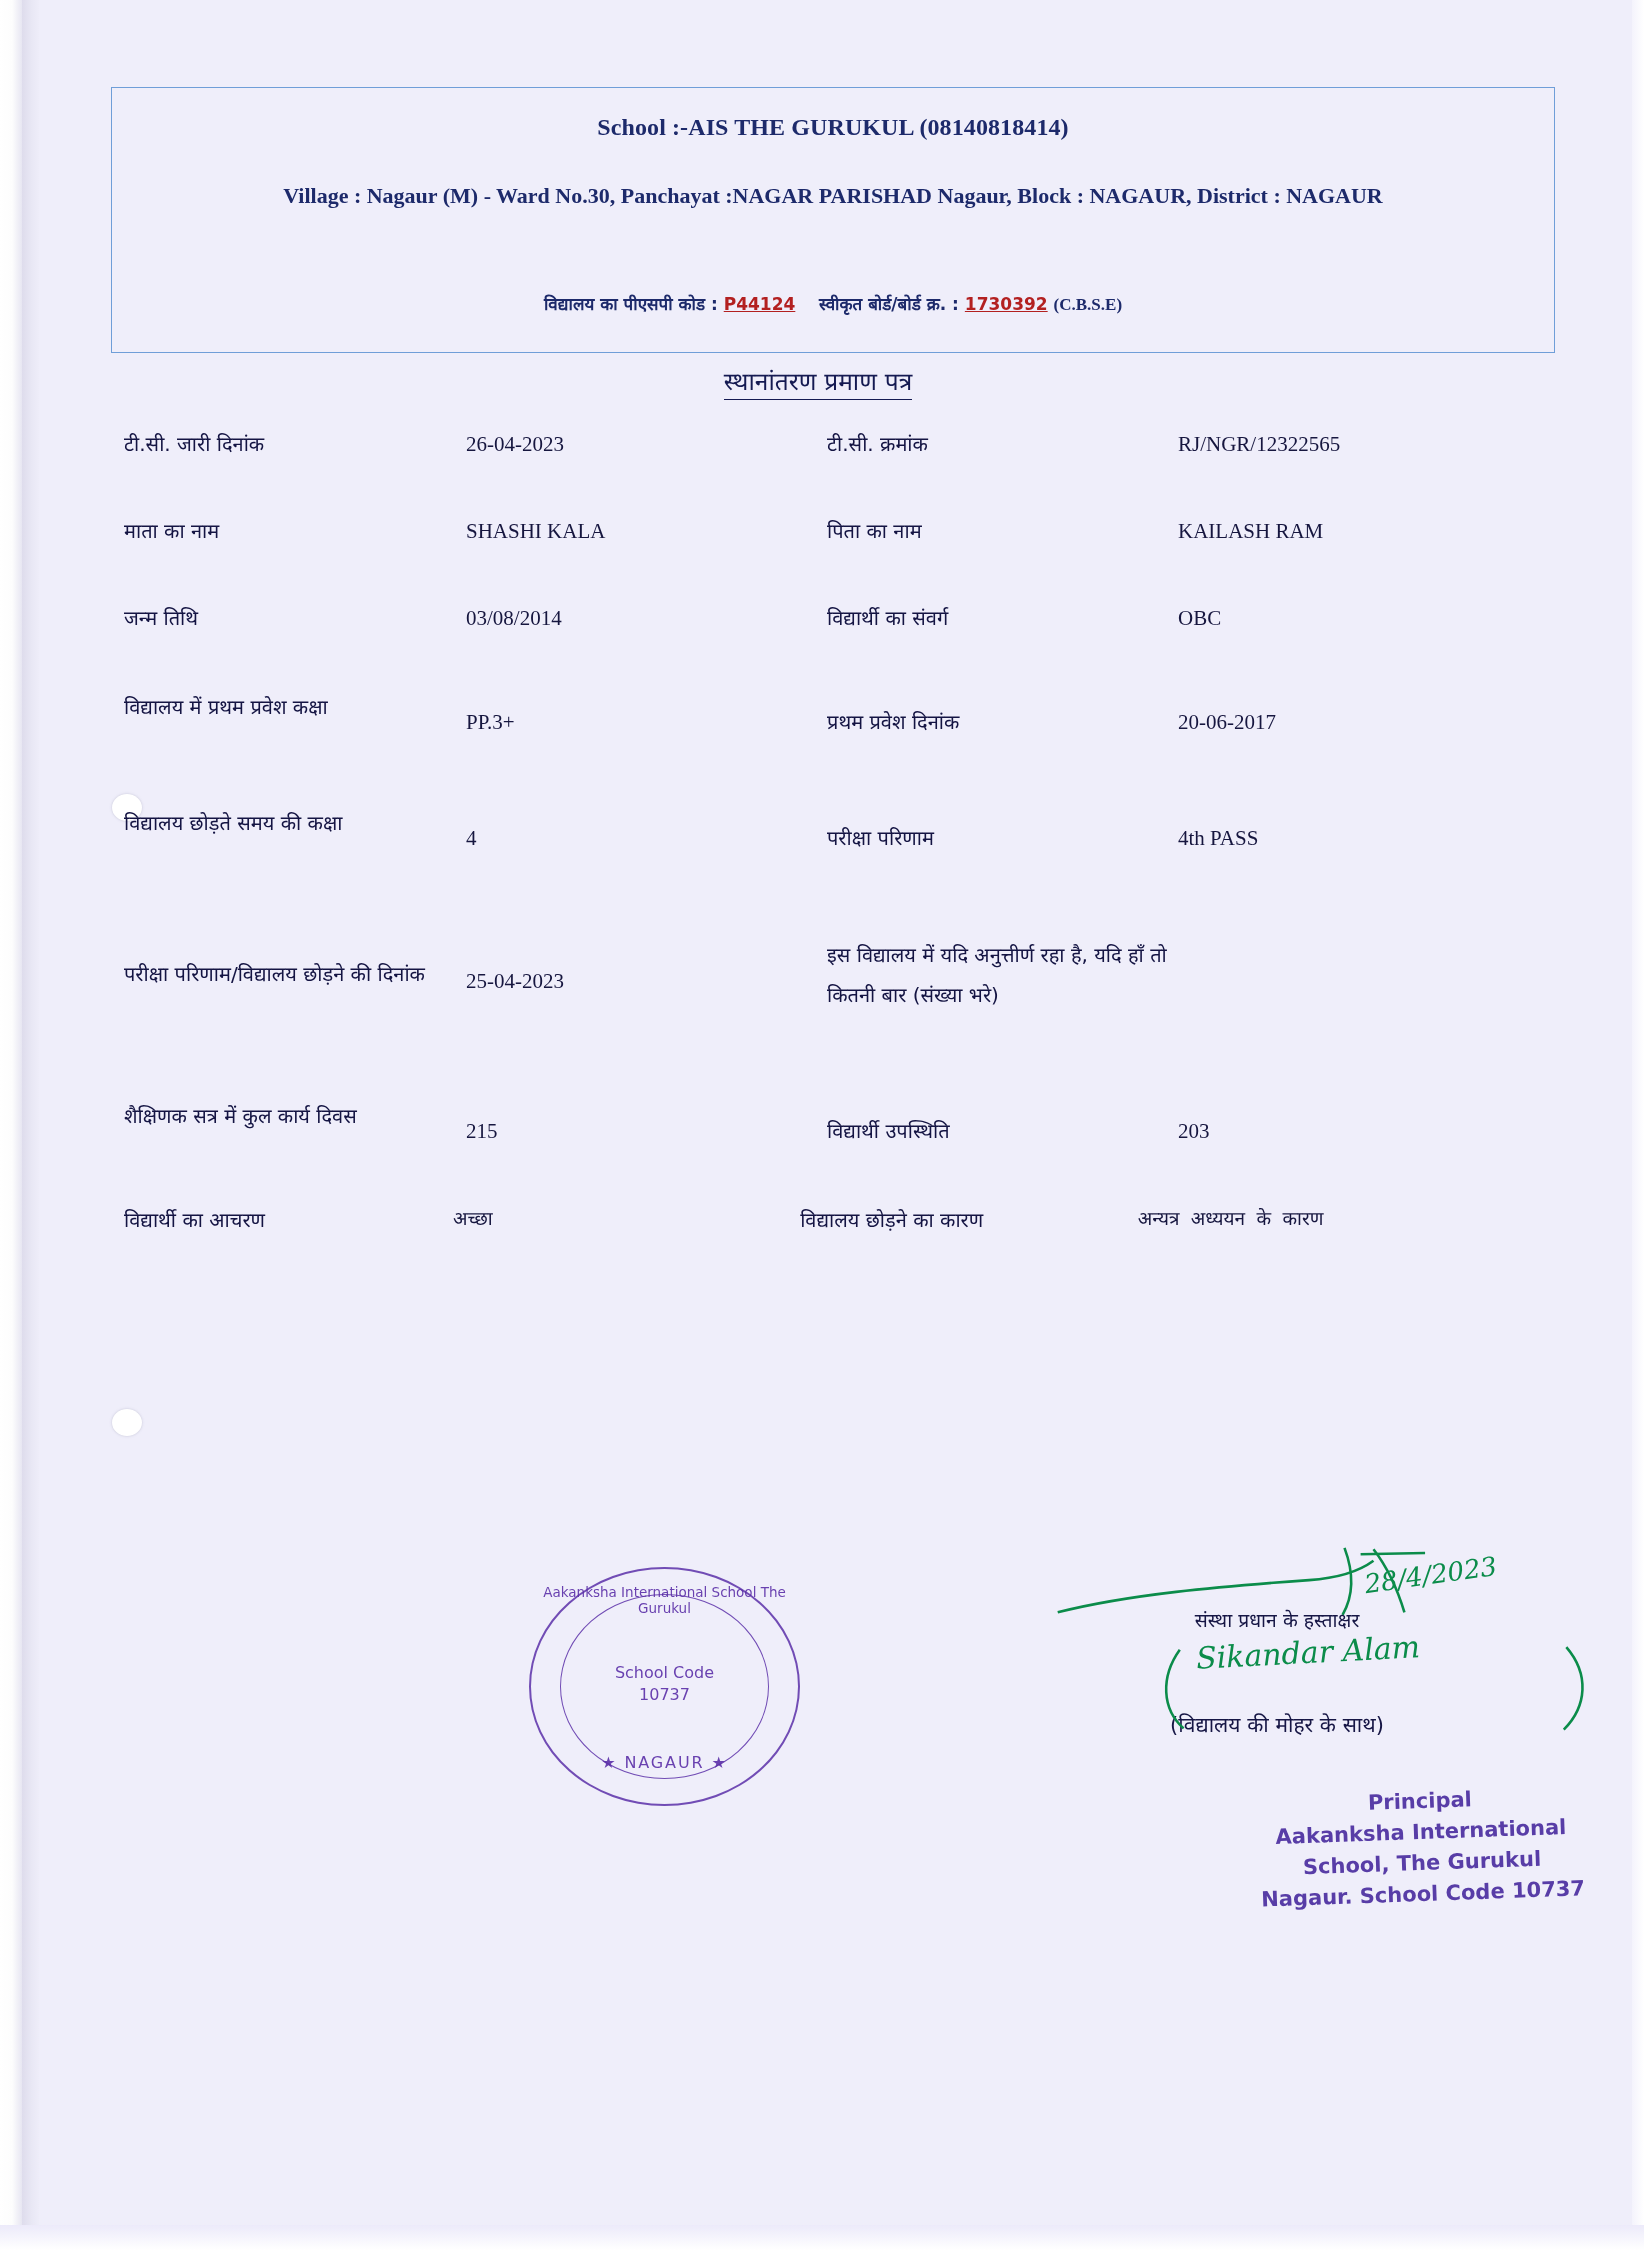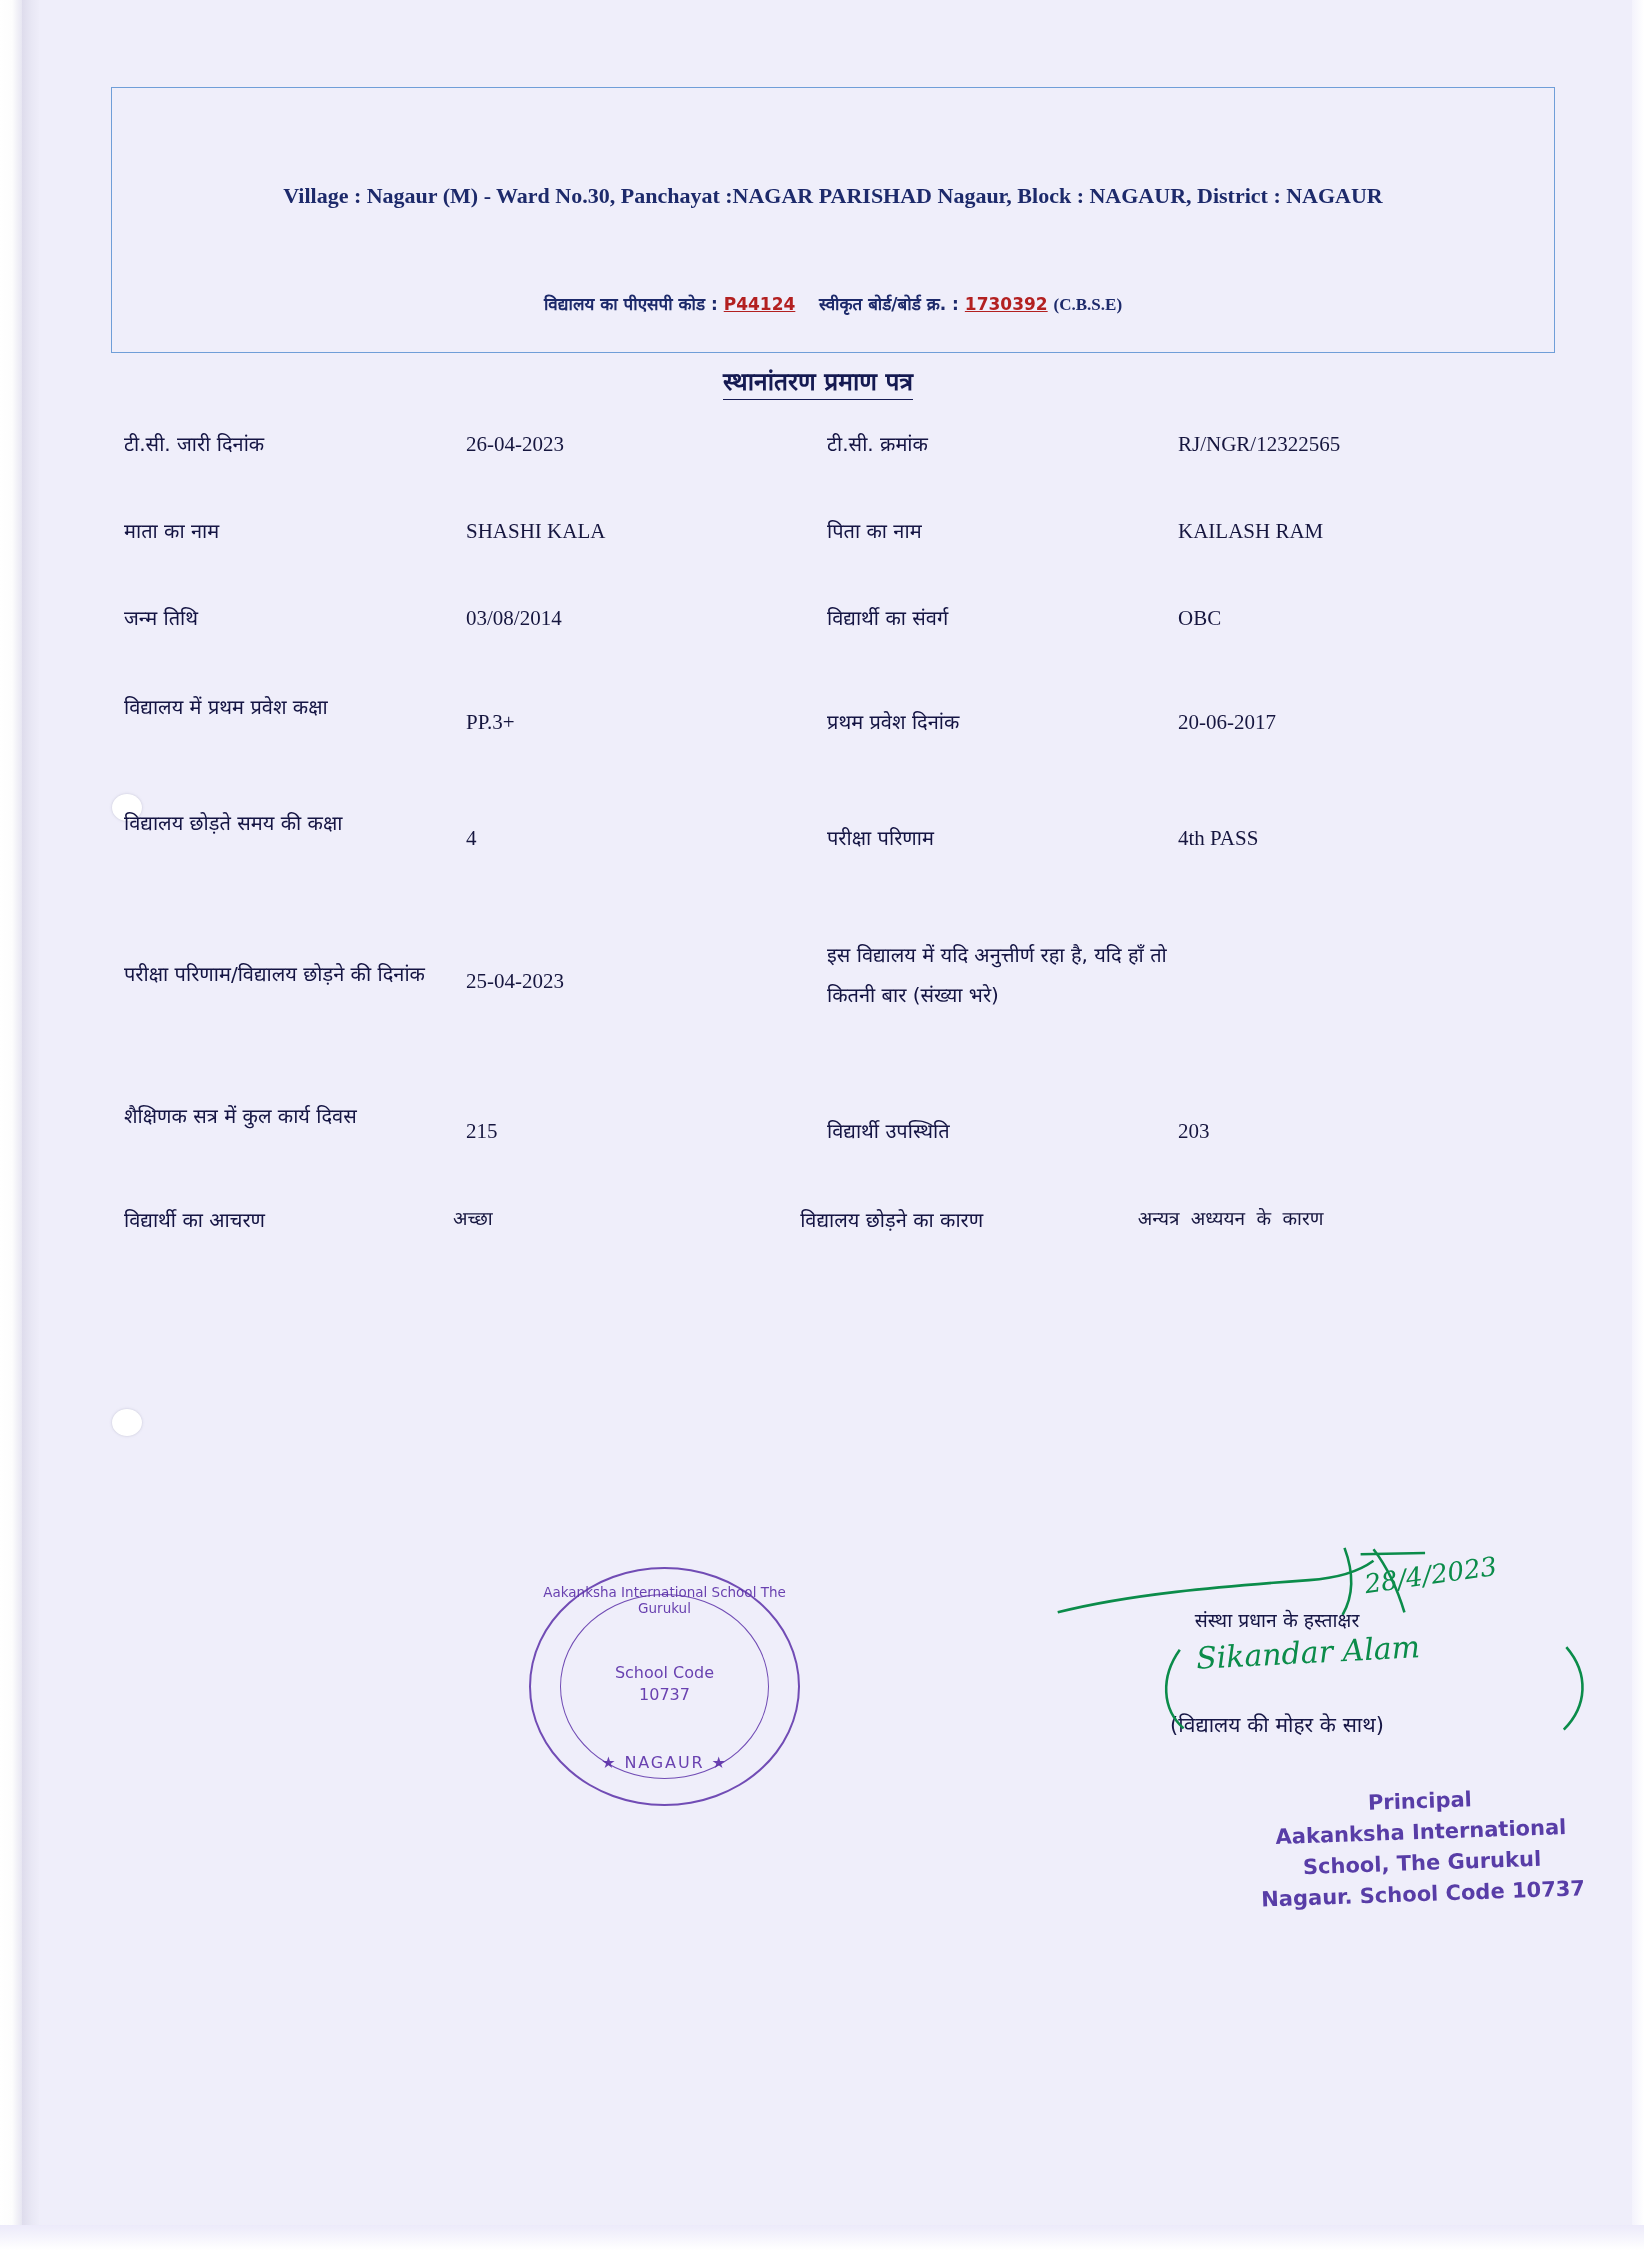--- a/index.html
+++ b/index.html
@@ -93,21 +93,21 @@
     color: #1d2a6b;
     font-family: "Liberation Serif", serif;
   }
 
   .doc-title {
     position: absolute;
     top: 364px;
     left: 0; right: 8px;
     text-align: center;
     font-size: 24.5px;
-    font-weight: bold;
+    font-weight: normal;
     color: #151a52;
     font-family: "DejaVu Sans", sans-serif;
   }
   .doc-title span {
     border-bottom: 1.3px solid #151a52;
     padding-bottom: 2.6px;
   }
 
   
   .form {
@@ -293,20 +293,21 @@
 <body>
 
 <div class="page">
 
   <div class="edge-left"></div>
   <div class="edge-left2"></div>
   <div class="edge-right"></div>
   <div class="edge-bottom"></div>
 
   <div class="header-box">
+    <div class="school-line">School :-AIS THE GURUKUL (08140818414)</div>
     <div class="village-line">Village : Nagaur (M) - Ward No.30, Panchayat :NAGAR PARISHAD Nagaur, Block : NAGAUR, District : NAGAUR</div>
     <div class="psp-line">
       <span>विद्यालय का पीएसपी कोड :</span>
       <span class="code">P44124</span>
       &nbsp;&nbsp;
       <span>स्वीकृत बोर्ड/बोर्ड क्र. :</span>
       <span class="code">1730392</span>
       <span class="paren">(C.B.S.E)</span>
     </div>
   </div>

